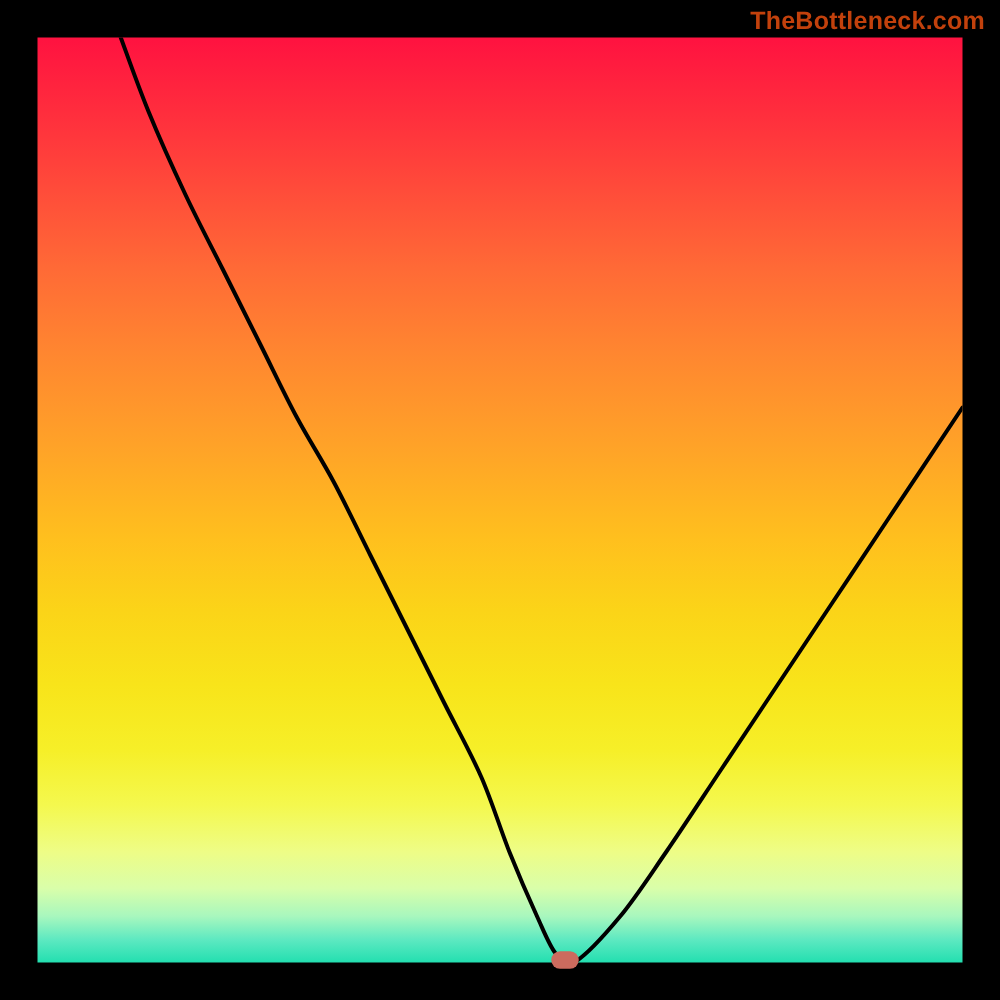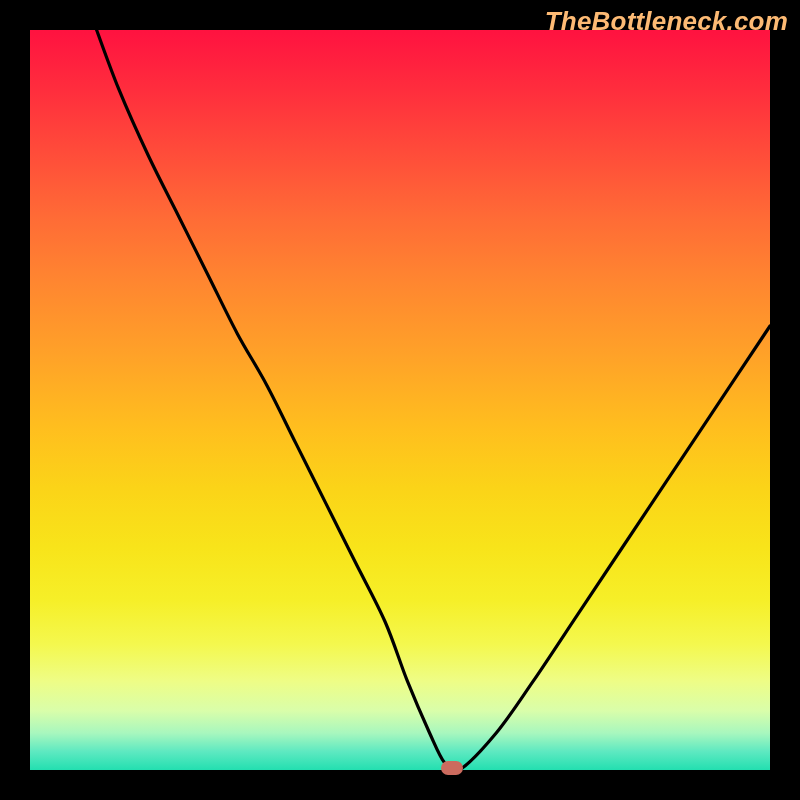--- a/index.html
+++ b/index.html
@@ -41,25 +41,24 @@
       #a8f7be 95%,
       #5ee9c1 97.5%,
       #23dfb0 100%
     );
   }
   .watermark {
     position: absolute;
     top: 6px;
     right: 12px;
     font-family: Arial, Helvetica, sans-serif;
-    font-size: 26px;
+    font-size: 20px;
     font-weight: 600;
-    color: #fdba74;
+    color: #c2410c;
     letter-spacing: 0.2px;
-    font-style: italic;
   }
   svg.curve {
     position: absolute;
     left: 0;
     top: 0;
     width: 740px;
     height: 740px;
   }
   .marker {
     position: absolute;

